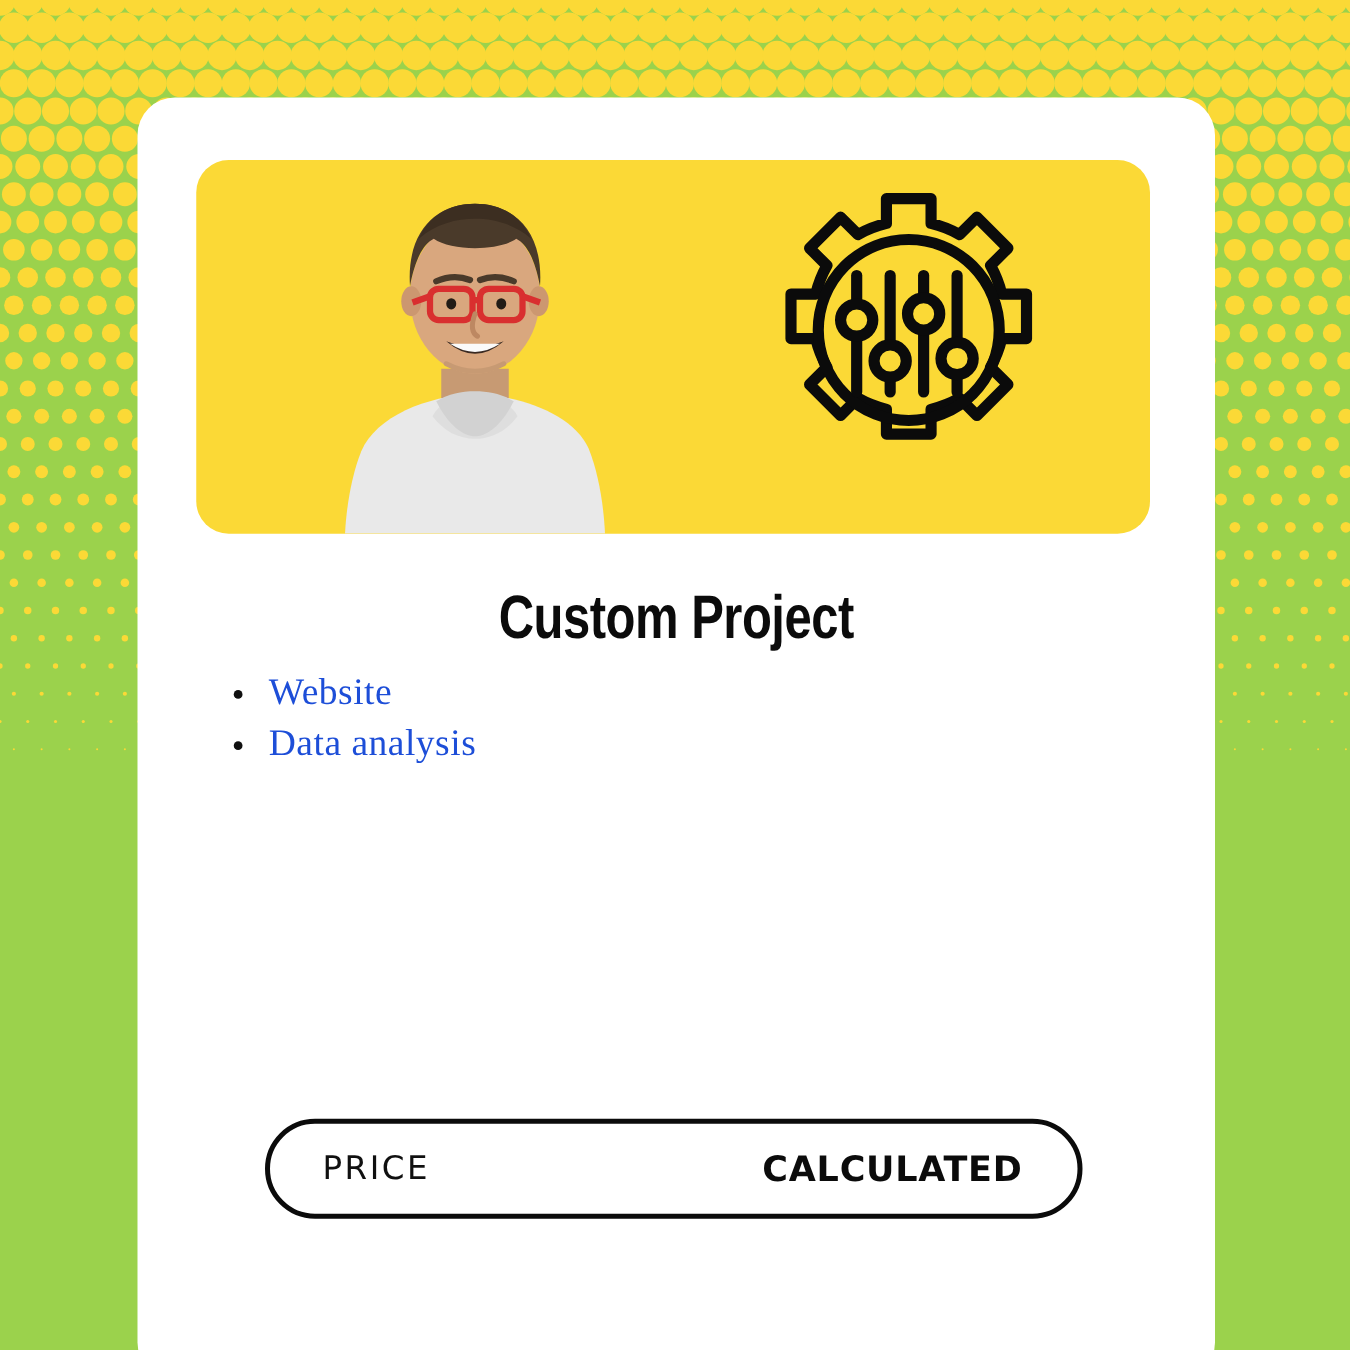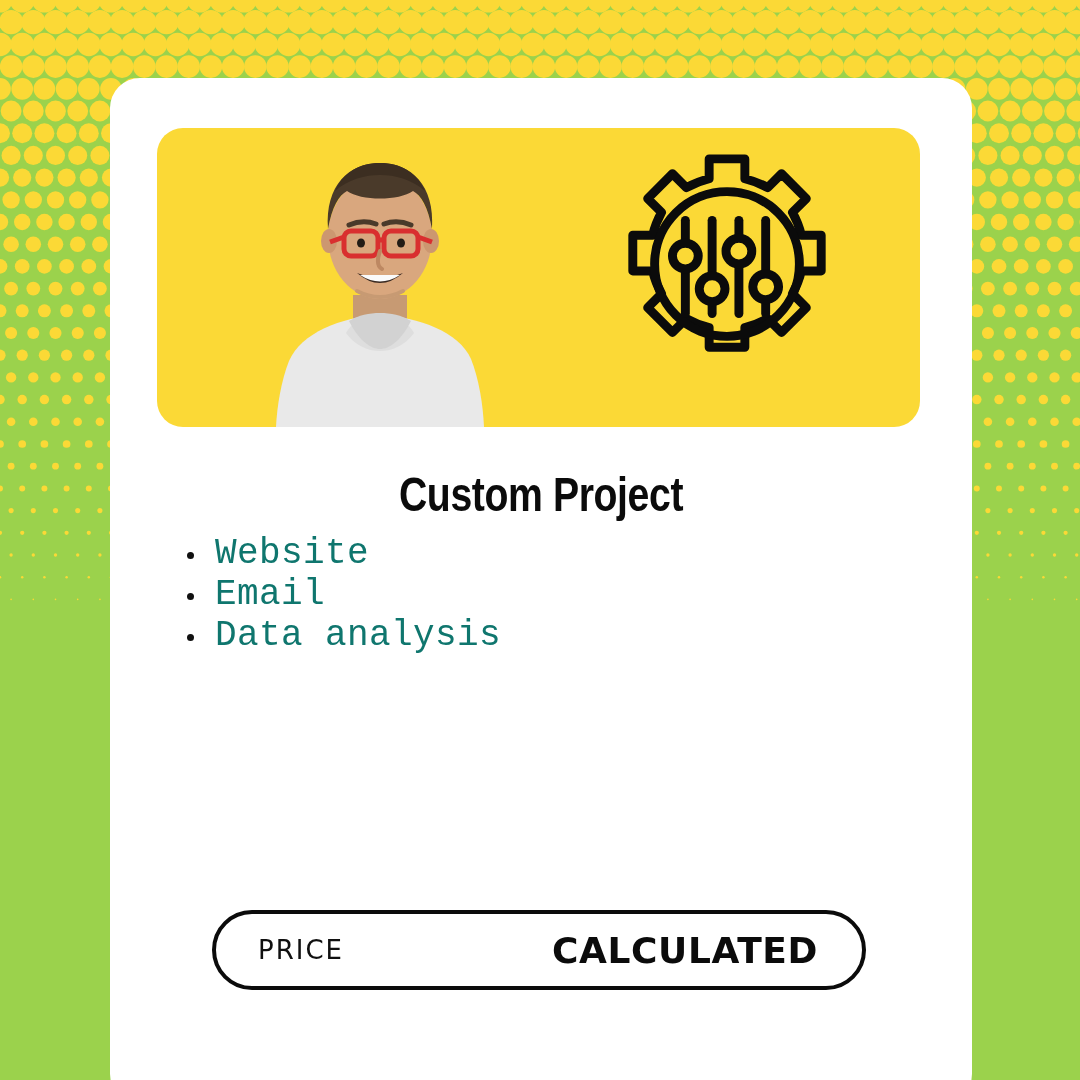--- a/index.html
+++ b/index.html
@@ -72,24 +72,24 @@
   
   #features {
     position:absolute;
     left:68px; top:455px;
     width:680px;
     list-style:none;
   }
   #features li {
     position:relative;
     padding-left:37px;
-    font-family:Liberation Mono, monospace;
-    font-size:36px;
+    font-family:Liberation Serif, serif;
+    font-size:30px;
     line-height:41px;
-    color:#0f766e;
+    color:#1d4ed8;
     letter-spacing:0.4px;
     white-space:nowrap;
   }
   #features li::before {
     content:"";
     position:absolute;
     left:9px; top:19px;
     width:7px; height:7px;
     border-radius:50%;
     background:#101010;
@@ -99,32 +99,31 @@
   #price-pill {
     position:absolute;
     left:102px; top:817px;
     width:654px; height:80px;
     border:4px solid #0B0B0B;
     border-radius:40px;
     display:flex;
     align-items:center;
     justify-content:space-between;
     padding:0 44px 0 42px;
-    margin-top:15px;
   }
   #price-label {
     font-family:"DejaVu Sans", sans-serif;
     font-size:26px;
     letter-spacing:2.0px;
     color:#101010;
   }
   #price-value {
     font-family:"DejaVu Sans", sans-serif;
     font-weight:bold;
-    font-size:36px;
+    font-size:28px;
     letter-spacing:0.6px;
     color:#0B0B0B;
   }
 </style>
 </head>
 <body>
 
 <div id="background">
   <svg id="halftone" viewBox="0 0 1080 1080" xmlns="http://www.w3.org/2000/svg">
     <rect x="0" y="0" width="1080" height="1080" fill="#9BD24C"></rect>
@@ -1633,21 +1632,20 @@
         <path d="M159 76 v94"></path>
         <circle cx="159" cy="143" r="13" fill="#FBD936"></circle>
       </svg>
     </div>
   </div>
 
   <div id="title">Custom Project</div>
 
   <ul id="features">
     <li>Website</li>
-    <li>Email</li>
     <li>Data analysis</li>
   </ul>
 
   <div id="price-pill">
     <span id="price-label">PRICE</span>
     <span id="price-value">CALCULATED</span>
   </div>
 
 </div>
 

